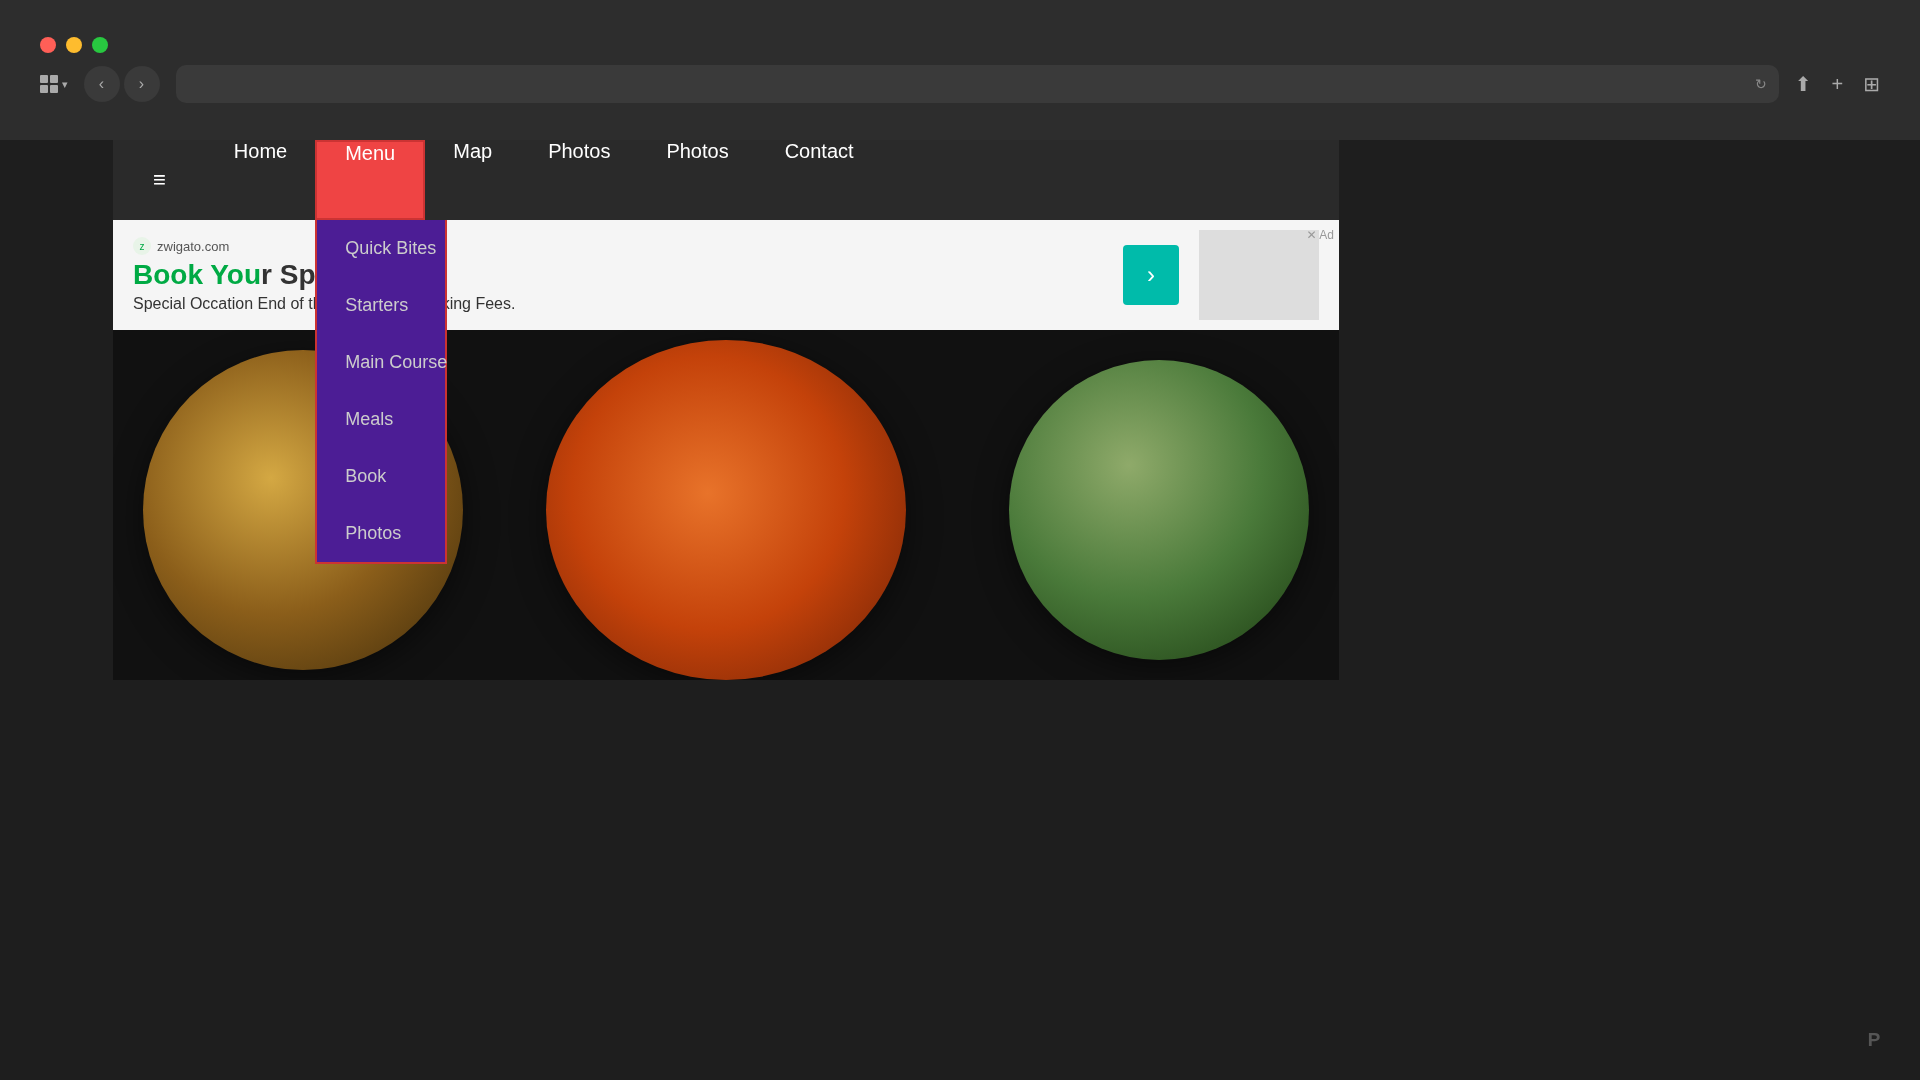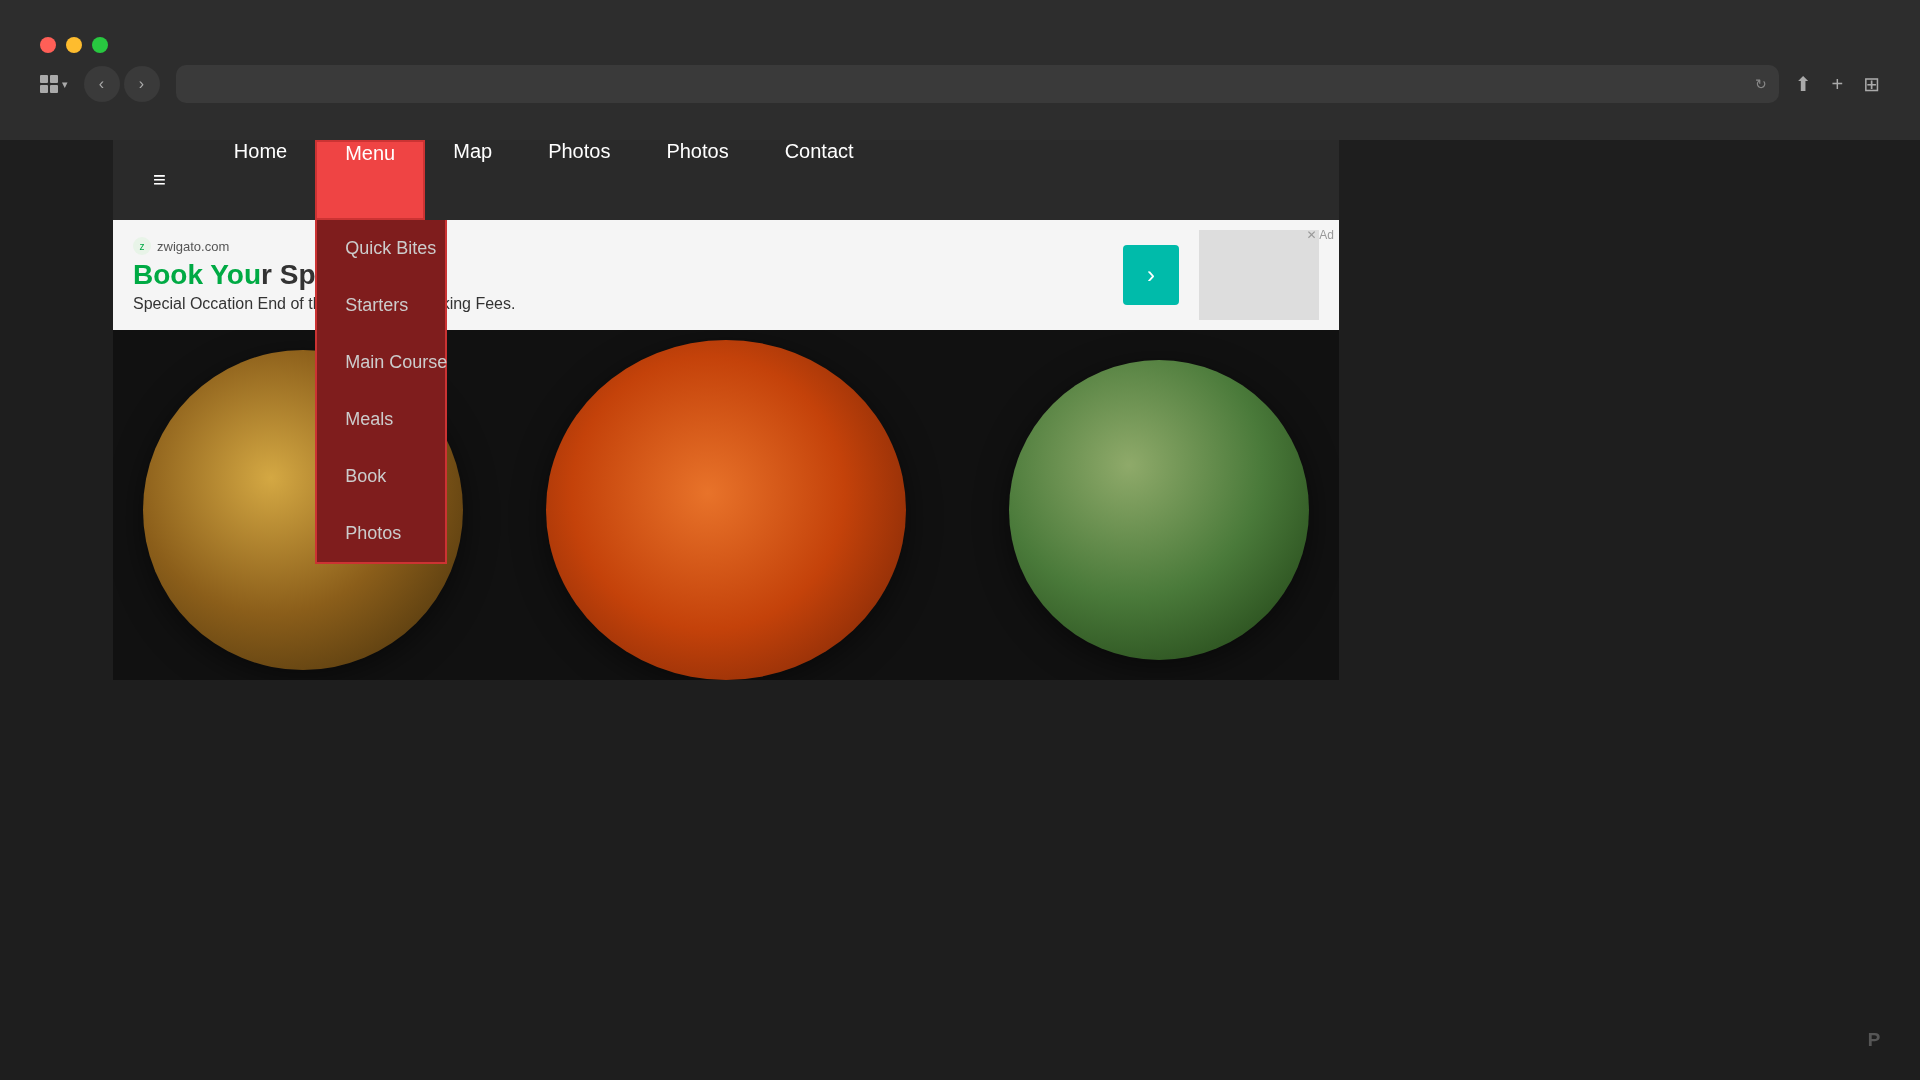--- a/index.html
+++ b/index.html
@@ -156,21 +156,21 @@
       background: #ef4444;
       border: 2.5px solid #cc3333;
     }
 
     
     .dropdown-menu {
       position: absolute;
       top: 80px;
       left: 0;
       width: 120%;
-      background: #7f1d1d;
+      background: #4c1d95;
       border: 2.5px solid #cc3333;
       border-top: none;
       z-index: 100;
     }
 
     .dropdown-item {
       padding: 18px 28px;
       color: #cccccc;
       font-size: 18px;
       cursor: pointer;

